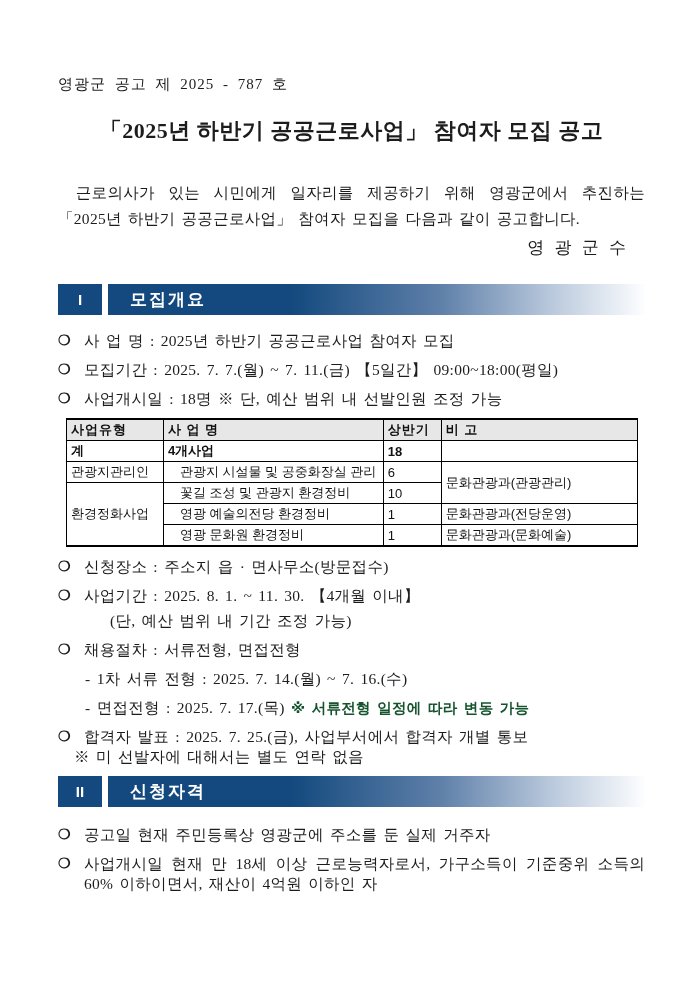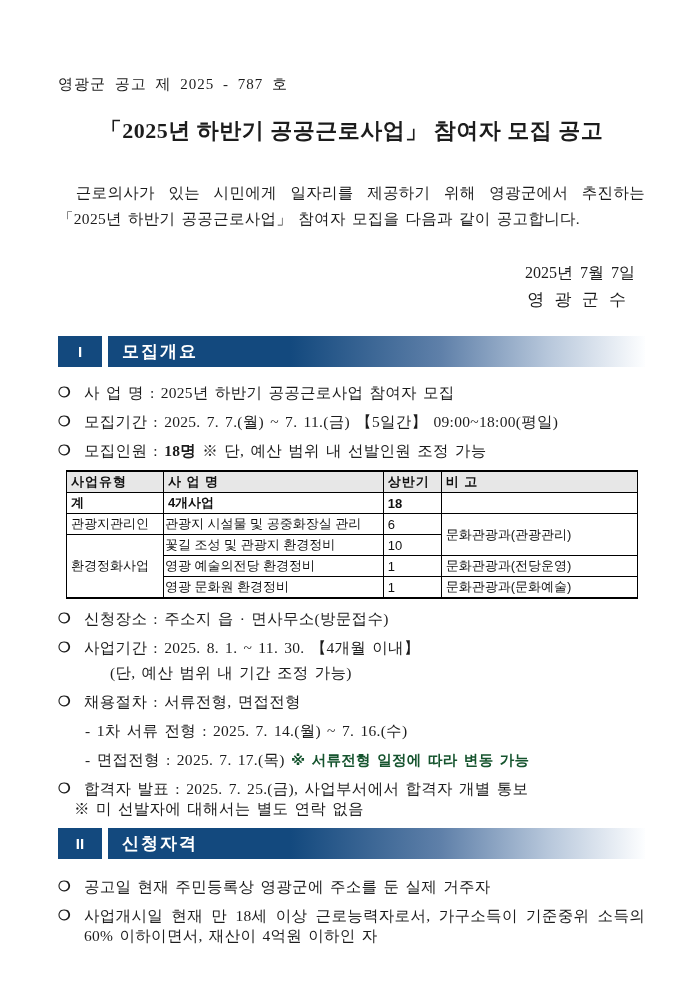--- a/index.html
+++ b/index.html
@@ -75,21 +75,21 @@
   .sec-gap { width: 6px; flex: 0 0 auto; }
   .sec-bar {
     flex: 1;
     background: linear-gradient(90deg, #13497E 0%, #13497E 34%, #5F80A9 62%, #B7C7DB 82%, #FDFEFF 100%);
     color: #ffffff;
     font-size: 17px;
     font-weight: bold;
     letter-spacing: 2px;
     display: flex;
     align-items: center;
-    padding-left: 14px;
+    padding-left: 22px;
   }
   .bullets { margin-top: 16px; }
   .b-line {
     display: flex;
     font-size: 15.5px;
     line-height: 20px;
     margin-bottom: 9px;
     word-break: keep-all;
     letter-spacing: 0.3px;
     word-spacing: 2px;
@@ -105,21 +105,21 @@
     font-size: 15.5px;
     line-height: 20px;
     margin-bottom: 9px;
     word-break: keep-all;
     letter-spacing: 0.3px;
     word-spacing: 2px;
   }
   .indent-paren { margin-left: 52px; margin-top: -4px; }
   .indent-dash { margin-left: 27px; }
   .indent-note { margin-left: 16px; margin-top: -3px; }
-  .bold { font-weight: bold; }
+  .bold { font-weight: normal; }
   .note-blue {
     color: #14532d;
     font-weight: bold;
     font-family: "Liberation Sans", "DejaVu Sans", sans-serif;
     font-size: 14.5px;
   }
   table.program {
     border-collapse: collapse;
     width: 572px;
     margin: 3px 0 10px 8px;
@@ -134,59 +134,58 @@
     text-align: left;
     white-space: nowrap;
     overflow: hidden;
   }
   table.program { border-top: 2px solid #000; border-bottom: 2px solid #000; }
   table.program th {
     background: #e7e7e7;
     font-weight: bold;
     letter-spacing: 1px;
   }
-  table.program td.left { text-align: left; padding-left: 1px; }
+  table.program td.left { text-align: left; padding-left: 16px; }
   table.program tr.total td { font-weight: bold; border-bottom: 1.5px solid #000; }
   .col-type { width: 97px; }
   .col-name { width: 220px; }
   .col-count { width: 58px; }
   .col-note { width: 197px; }
 </style>
 </head>
 <body>
 
 <div class="page">
 
   <div class="doc-number">영광군 공고 제 2025  -  787 호</div>
 
   <div class="doc-title">「2025년 하반기 공공근로사업」 참여자 모집 공고</div>
 
   <div class="intro">근로의사가 있는 시민에게 일자리를 제공하기 위해 영광군에서 추진하는 「2025년 하반기 공공근로사업」  참여자 모집을 다음과 같이 공고합니다.</div>
 
-  <div class="date-line">2025년 7월 7일</div>
   <div class="signer-line">영 광 군 수</div>
 
   <div class="sec-header">
     <div class="sec-num">I</div>
     <div class="sec-gap"></div>
     <div class="sec-bar">모집개요</div>
   </div>
 
   <div class="bullets">
     <div class="b-line">
       <span class="b-marker">❍</span>
       <span class="b-text">사 업 명 : 2025년 하반기 공공근로사업 참여자 모집</span>
     </div>
     <div class="b-line">
       <span class="b-marker">❍</span>
       <span class="b-text">모집기간 : 2025. 7. 7.(월) ~ 7. 11.(금) 【5일간】 09:00~18:00(평일)</span>
     </div>
     <div class="b-line">
       <span class="b-marker">❍</span>
-      <span class="b-text"><span>모집인원 : </span><span class="bold">18명</span><span>  ※ 단, 예산 범위 내 선발인원 조정 가능</span></span>
+      <span class="b-text"><span>사업개시일 : </span><span class="bold">18명</span><span>  ※ 단, 예산 범위 내 선발인원 조정 가능</span></span>
     </div>
   </div>
 
   <table class="program">
     <colgroup>
       <col class="col-type">
         <col class="col-name">
         <col class="col-count">
         <col class="col-note">
     </colgroup>

